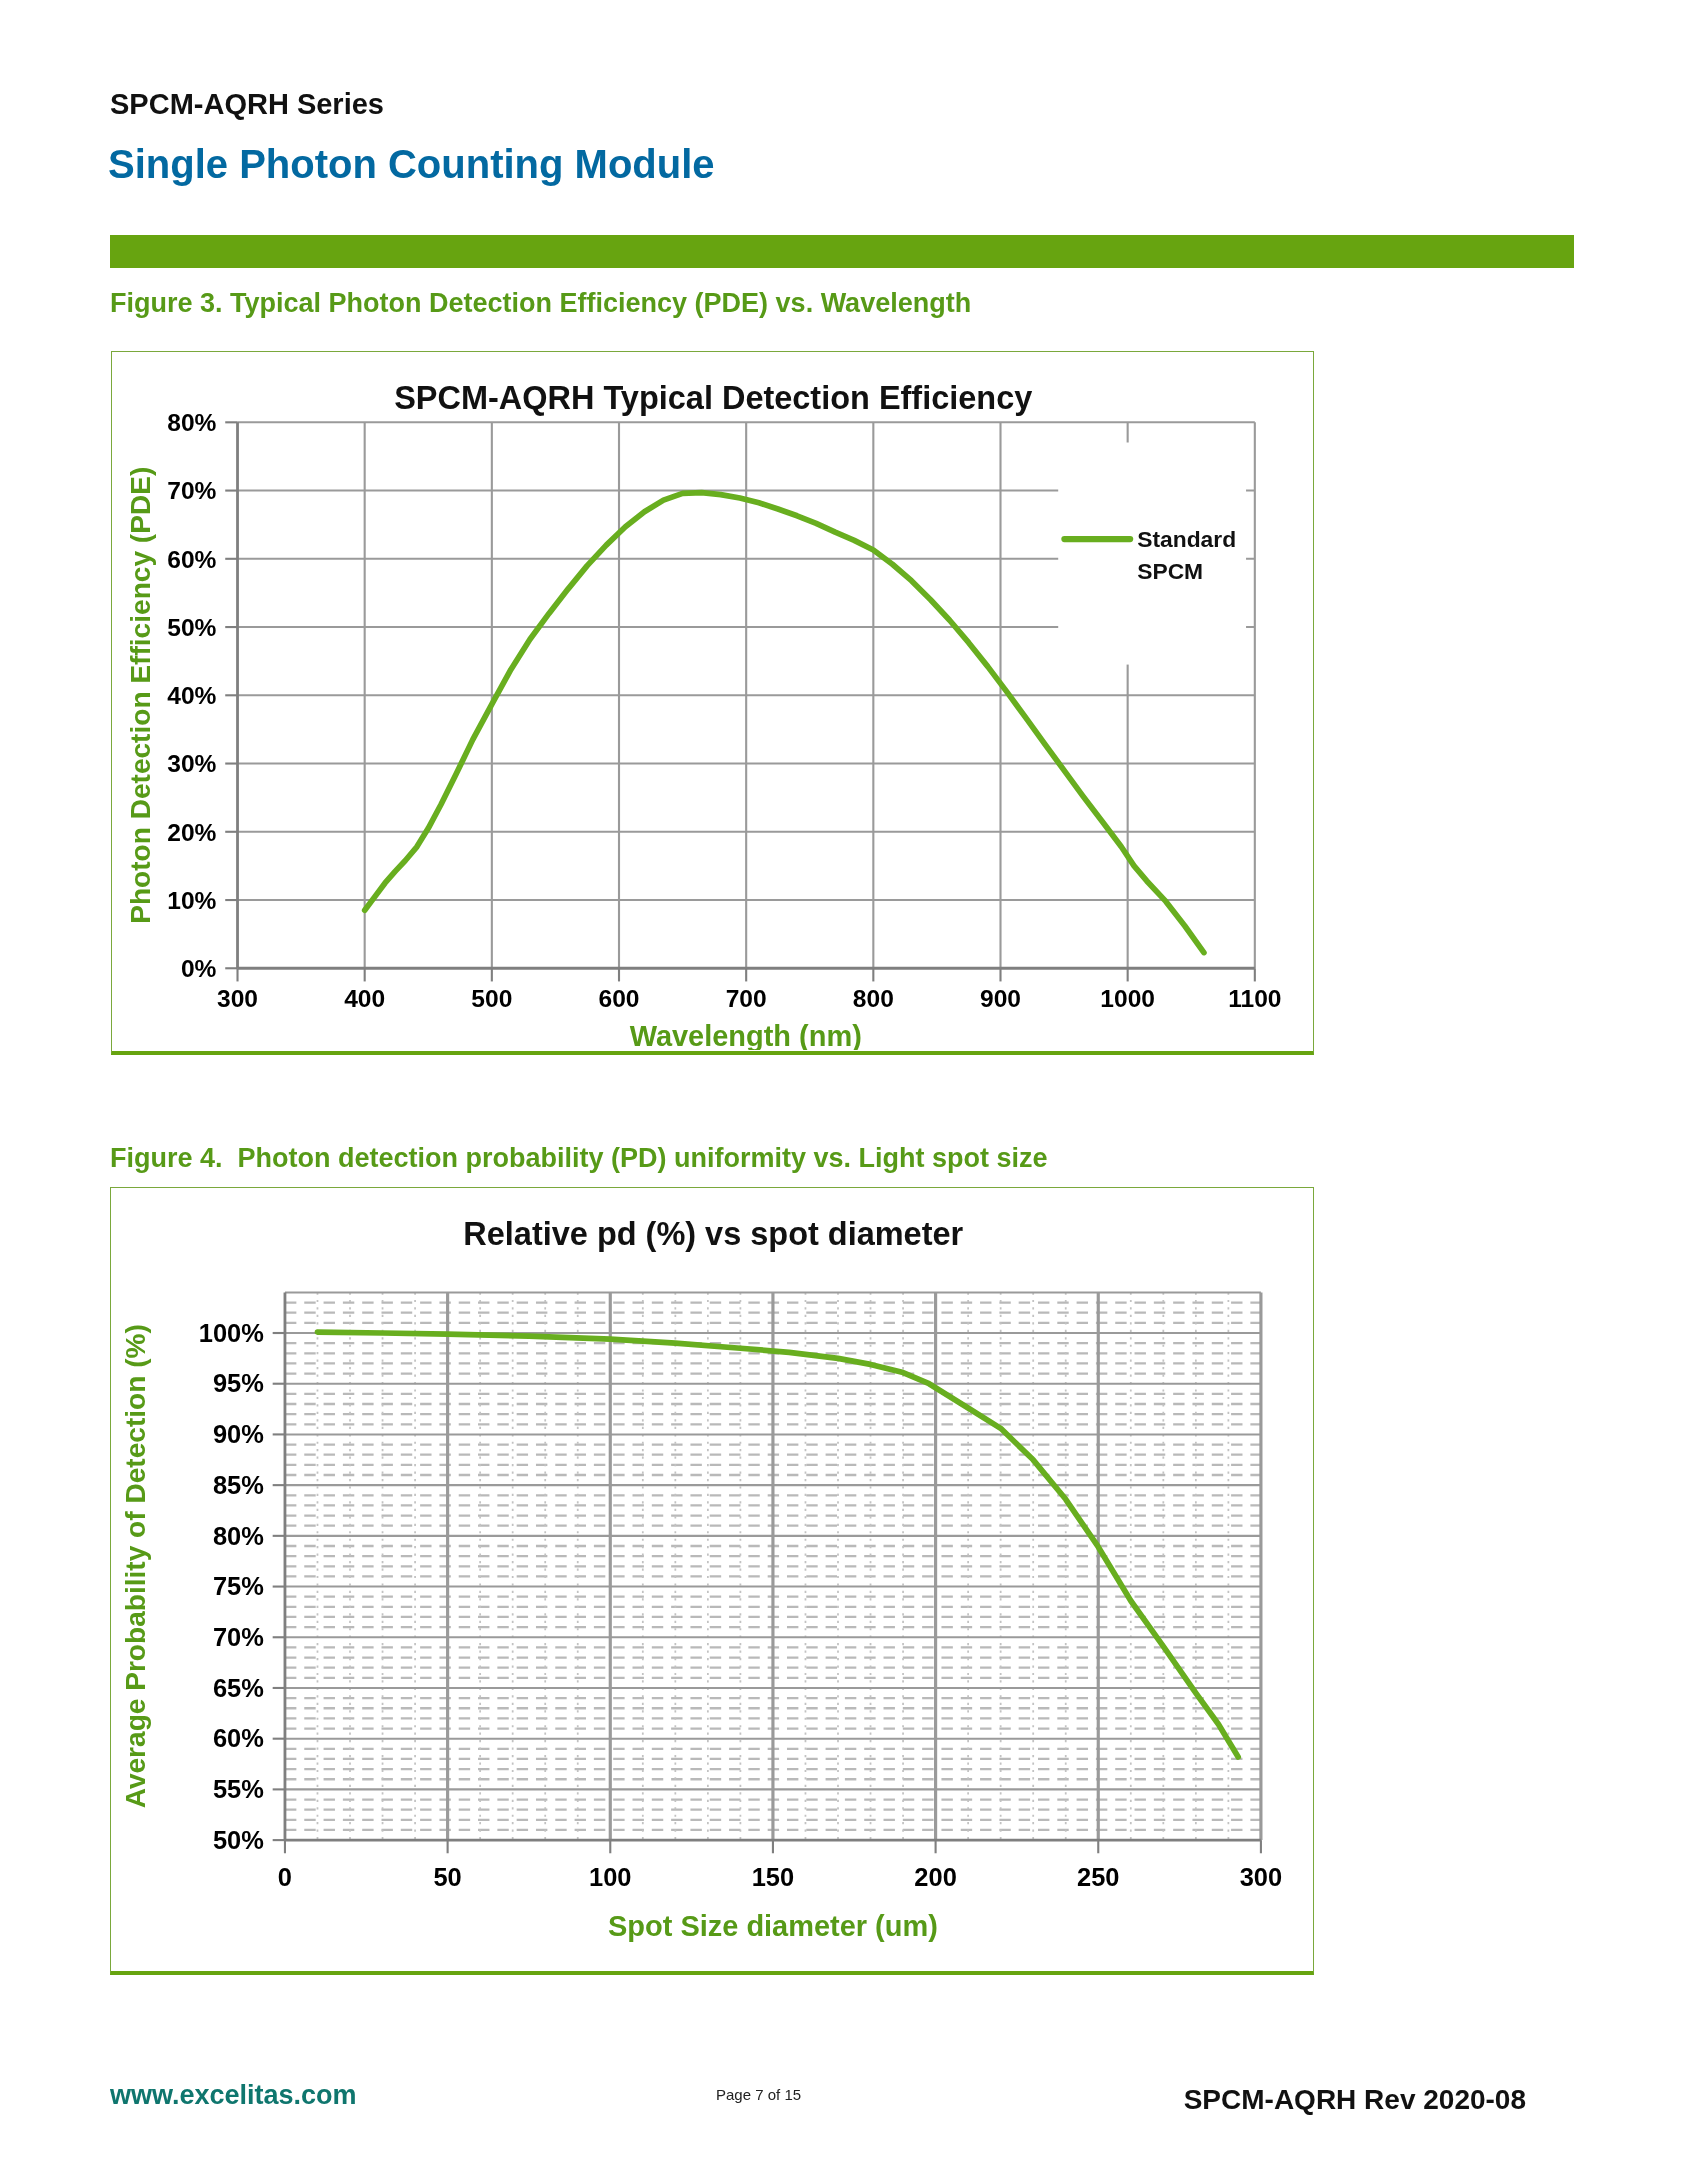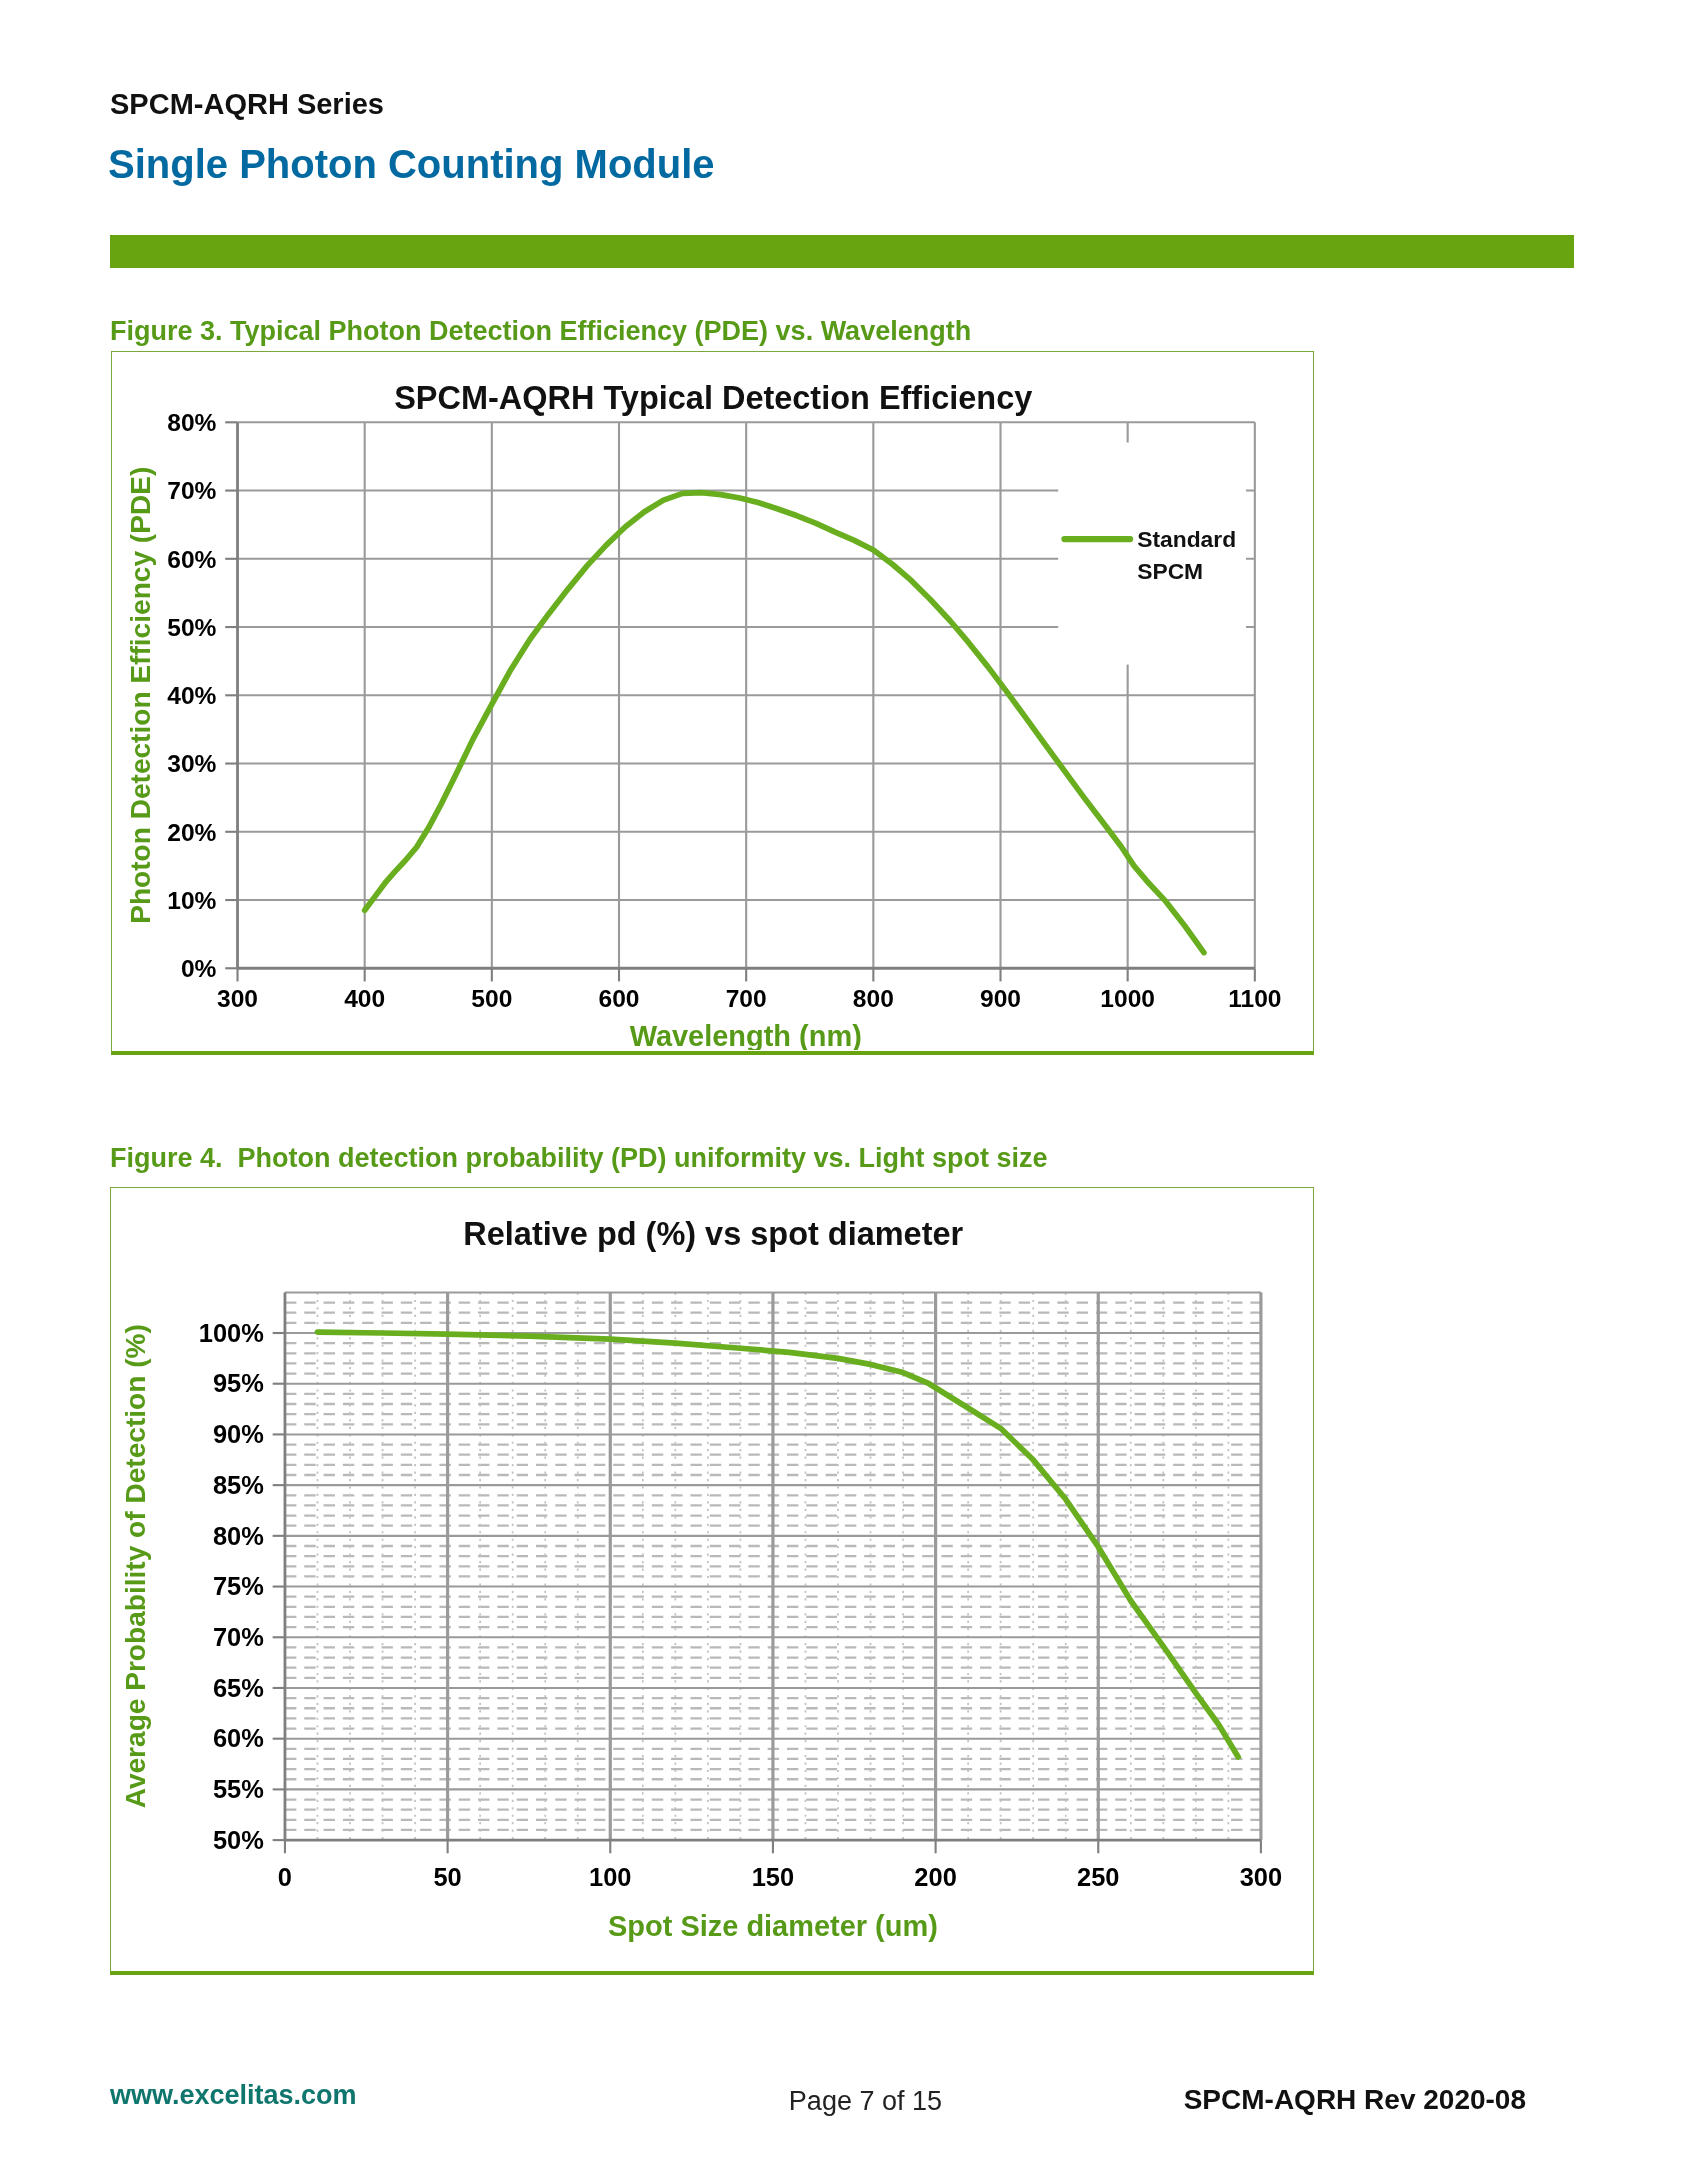--- a/index.html
+++ b/index.html
@@ -5,29 +5,29 @@
   html,body{margin:0;padding:0;}
   body{
     width:1685px;height:2180px;position:relative;background:#ffffff;
     font-family:"Liberation Sans", sans-serif;overflow:hidden;
   }
   .abs{position:absolute;}
   .doc-series{left:110px;top:88px;font-size:29px;font-weight:bold;color:#111;}
   .doc-title{left:108px;top:142px;font-size:40px;font-weight:bold;color:#0369a1;}
   .green-bar{left:110px;top:235px;width:1464px;height:33px;background:#67a410;}
   .caption{left:110px;font-size:27px;font-weight:bold;color:#579a17;white-space:pre;}
-  #cap3{top:316px;}
+  #cap3{top:288px;}
   #cap4{top:1099px;margin-top:44px;}
   .chart-box{background:#fff;border:1.8px solid #7aa83b;border-bottom:4.4px solid #67a410;box-sizing:border-box;}
   #box1{left:111px;top:351px;width:1203px;height:704px;}
   #box2{left:110px;top:1187px;width:1204px;height:788px;}
   svg{display:block;}
   svg text{font-family:"Liberation Sans", sans-serif;}
   .footer-site{left:110px;top:2080px;font-size:27px;font-weight:bold;color:#0f766e;text-decoration:none;}
-  .footer-page{left:679px;top:2086px;width:263px;text-align:right;font-size:27px;color:#222;}
+  .footer-page{left:716px;top:2086px;width:263px;text-align:left;font-size:15px;color:#222;}
   .footer-rev{left:1175px;top:2084px;width:351px;text-align:right;font-size:28px;font-weight:bold;color:#111;}
 </style>
 </head>
 <body>
 
 <div>
 
   <div class="abs doc-series">SPCM-AQRH Series</div>
   <div class="abs doc-title">Single Photon Counting Module</div>
   <div class="abs green-bar"></div>

